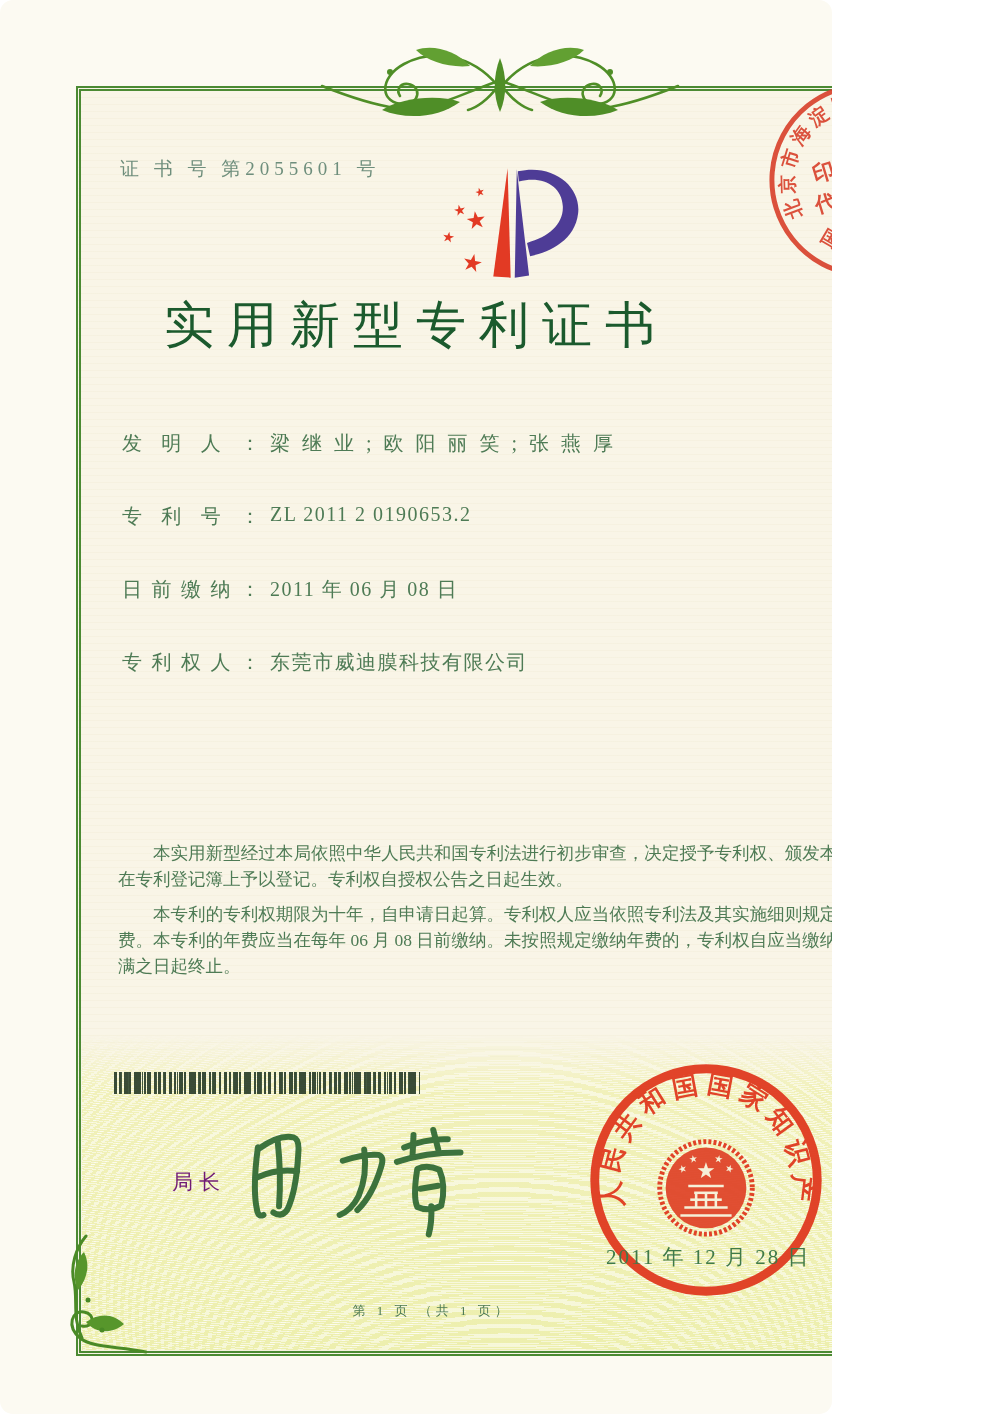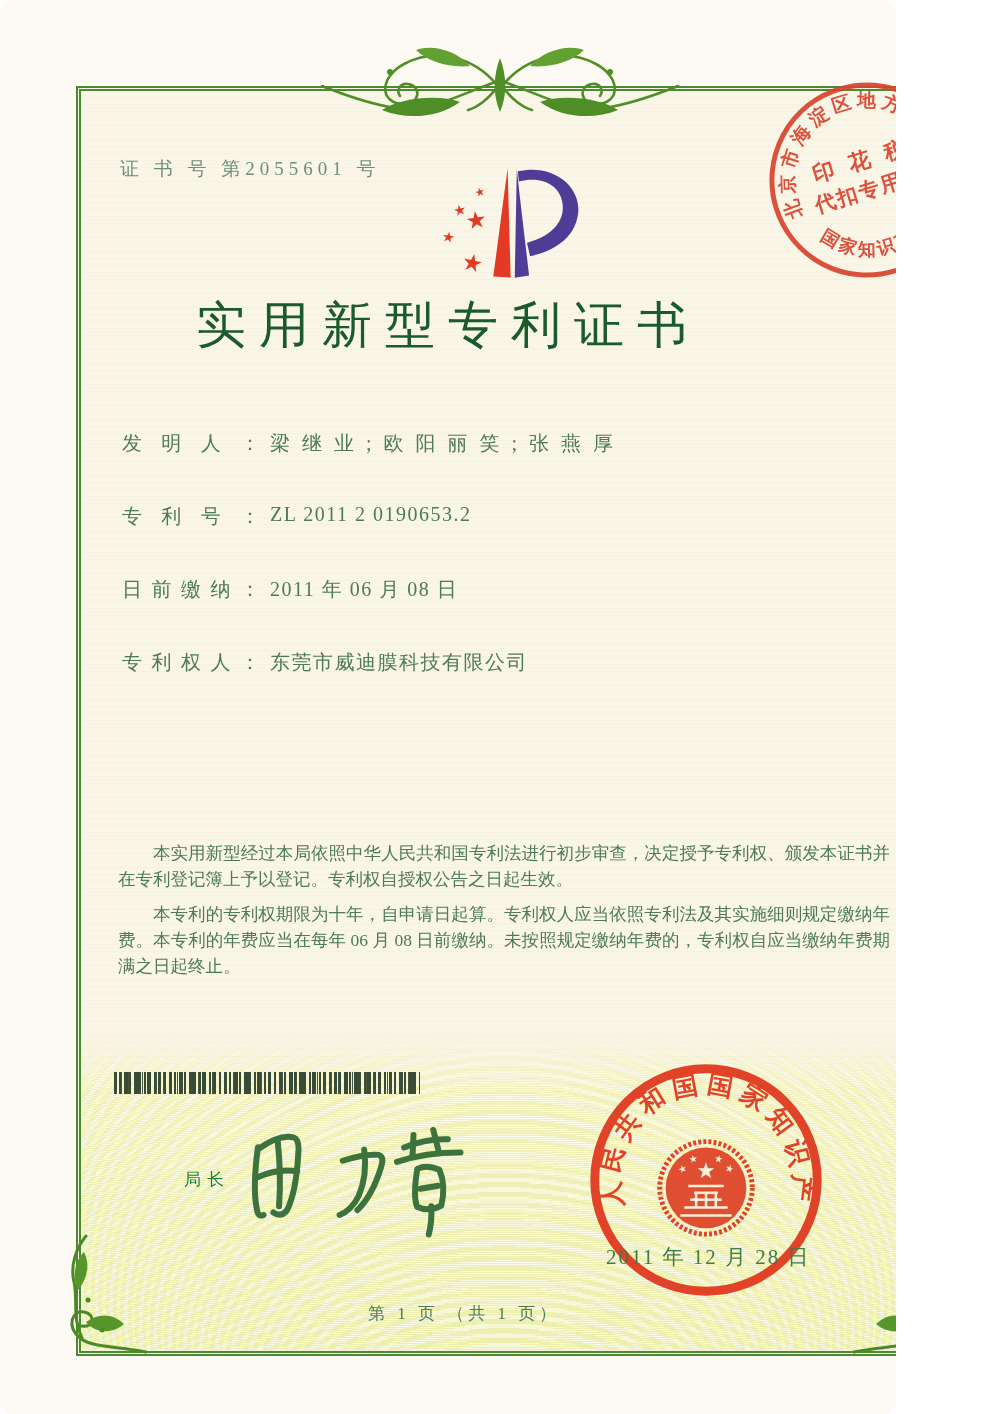--- a/index.html
+++ b/index.html
@@ -1,16 +1,16 @@
 <!DOCTYPE html>
 <html><head>
 <meta charset="utf-8">
 <style>
   html,body{margin:0;padding:0;background:#ffffff;}
-  .page{position:relative;width:896px;height:1414px;overflow:hidden;
+  .page{position:relative;width:832px;height:1414px;overflow:hidden;
         background:#fcfaf2;
         font-family:"Liberation Serif","DejaVu Serif",serif;border-radius:13px;}
   
   .frame{position:absolute;left:76px;top:86px;width:846px;height:1260px;
          border:5px double #4b8a33;
          background:
            repeating-linear-gradient(0deg, rgba(214,208,170,.10) 0 1px, transparent 1px 7px),
            #f9f5e7;}
   
   .guilloche{position:absolute;left:1px;right:1px;bottom:1px;height:316px;
@@ -35,33 +35,33 @@
   
   .body-text{position:absolute;left:116px;top:840px;width:774px;
              font-size:17.5px;line-height:26px;color:#4e7b55;text-align:justify;}
   .body-text p{margin:0 0 9px 2px;text-indent:2em;}
   
   .barcode{position:absolute;left:114px;top:1072px;width:306px;height:22px;opacity:.88;
     background:
       repeating-linear-gradient(90deg,#203522 0 2px,transparent 2px 5px),
       repeating-linear-gradient(90deg,#203522 0 3px,transparent 3px 11px),
       repeating-linear-gradient(90deg,#2a422c 0 1px,transparent 1px 7px);}
-  .director-label{position:absolute;left:184px;top:1168px;font-size:17px;
-                  letter-spacing:6px;color:#15803d;}
+  .director-label{position:absolute;left:172px;top:1168px;font-size:21px;
+                  letter-spacing:6px;color:#701a75;}
   .signature{position:absolute;left:238px;top:1114px;width:240px;height:140px;
              transform:rotate(-3deg);}
   .sr{position:absolute;width:1px;height:1px;overflow:hidden;opacity:0;}
   
   .tax-stamp{position:absolute;left:763px;top:76px;width:208px;height:208px;
              transform:rotate(-17deg);opacity:.92;}
   .big-seal{position:absolute;left:578px;top:1052px;width:256px;height:256px;opacity:.95;}
   .seal-date{position:absolute;left:606px;top:1243px;font-size:21px;letter-spacing:2px;
              color:#3f7a49;}
   .footer{position:absolute;left:0;right:0;top:1302px;text-align:center;
-          font-size:17px;letter-spacing:4px;color:#4e7b55;margin-left:32px;}
+          font-size:13px;letter-spacing:4px;color:#4e7b55;margin-left:32px;}
   .ornament-top{position:absolute;left:320px;top:42px;width:360px;height:88px;}
   .corner{position:absolute;width:130px;height:130px;}
   .corner.bl{left:62px;top:1226px;}
   .corner.br{left:808px;top:1226px;transform:scaleX(-1);}
   .corner.tr{left:900px;top:40px;transform:scale(-1,-1);}
   svg text{font-family:"DejaVu Sans","Liberation Sans",sans-serif;}
 </style>
 </head>
 <body>
 

